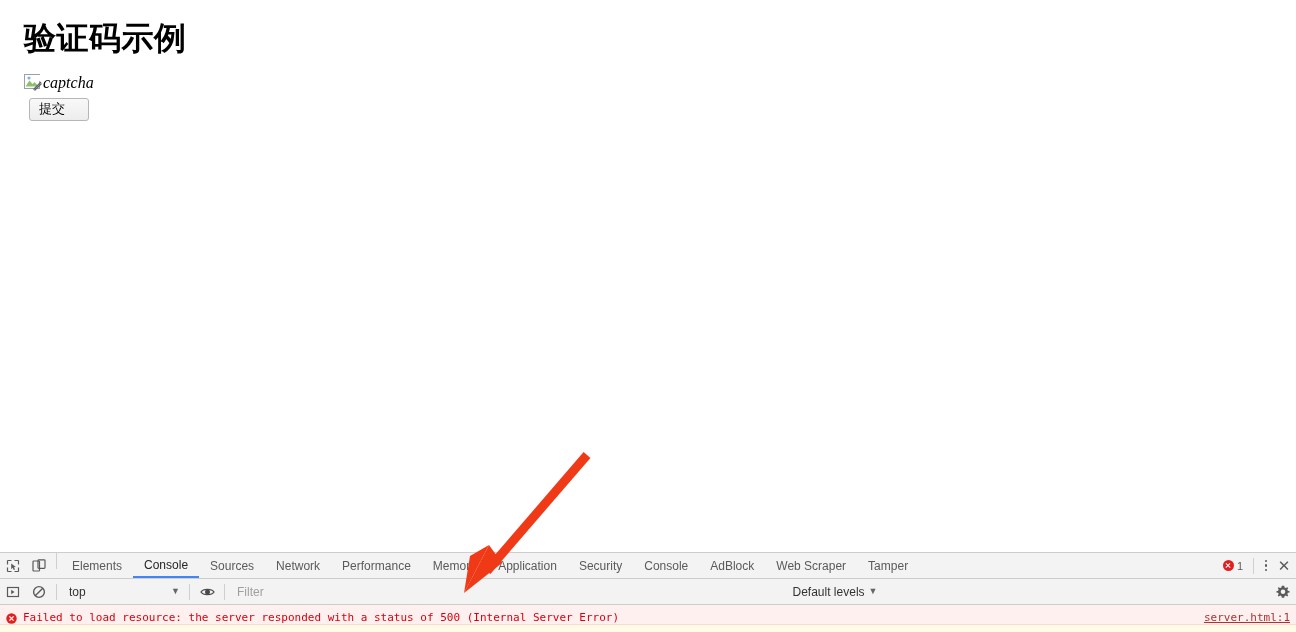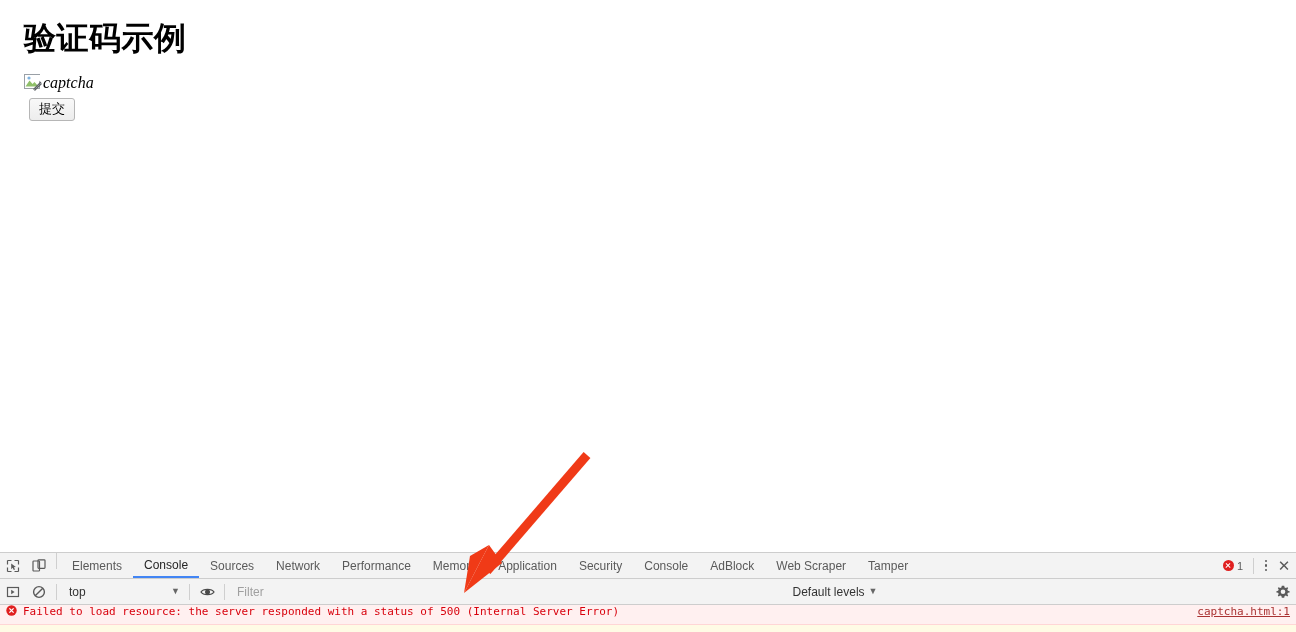--- a/index.html
+++ b/index.html
@@ -85,21 +85,21 @@
     color: #000000;
     line-height: 17px;
     font-style: italic;
   }
 
   .submit-btn {
     margin-top: 3px;
     margin-left: 5px;
     font-family: "Liberation Serif", serif;
     font-size: 13px;
-    padding: 2px 9px 3px 9px;
+    padding: 2px 23px 3px 9px;
     background: linear-gradient(#f8f8f8, #ededed);
     border: 1px solid #b6b6b6;
     border-radius: 3px;
     color: #000000;
     cursor: default;
     line-height: 1.2;
   }
 
   
   .annotation-arrow {
@@ -303,21 +303,21 @@
   }
 
   
   .dt-console {
     background: #ffffff;
     height: 28px;
     overflow: hidden;
   }
   .console-row {
     display: flex;
-    align-items: flex-start;
+    align-items: flex-end;
     box-sizing: border-box;
     padding: 0 6px 0 6px;
     font-family: "DejaVu Sans Mono", monospace;
     font-size: 11px;
     position: relative;
   }
   .console-row.error {
     height: 20px;
     background: #fff0f0;
     border-bottom: 1px solid #ffd6d6;
@@ -489,21 +489,21 @@
   <div class="dt-console">
 
     <div class="console-row error">
       <span class="msg-icon">
         <svg width="11" height="11" viewBox="0 0 11 11">
           <circle cx="5.5" cy="5.5" r="5.2" fill="#e02020"></circle>
           <path d="M3.4 3.4 L7.6 7.6 M7.6 3.4 L3.4 7.6" stroke="#ffffff" stroke-width="1.3"></path>
         </svg>
       </span>
       <span class="msg-text">Failed to load resource: the server responded with a status of 500 (Internal Server Error)</span>
-      <span class="msg-source">captcha.html:1</span>
+      <span class="msg-source">server.html:1</span>
     </div>
 
     <div class="console-row warn">
       <span class="msg-text"></span>
       <span class="msg-source"></span>
     </div>
   </div>
 </div>
 
 </body></html>

